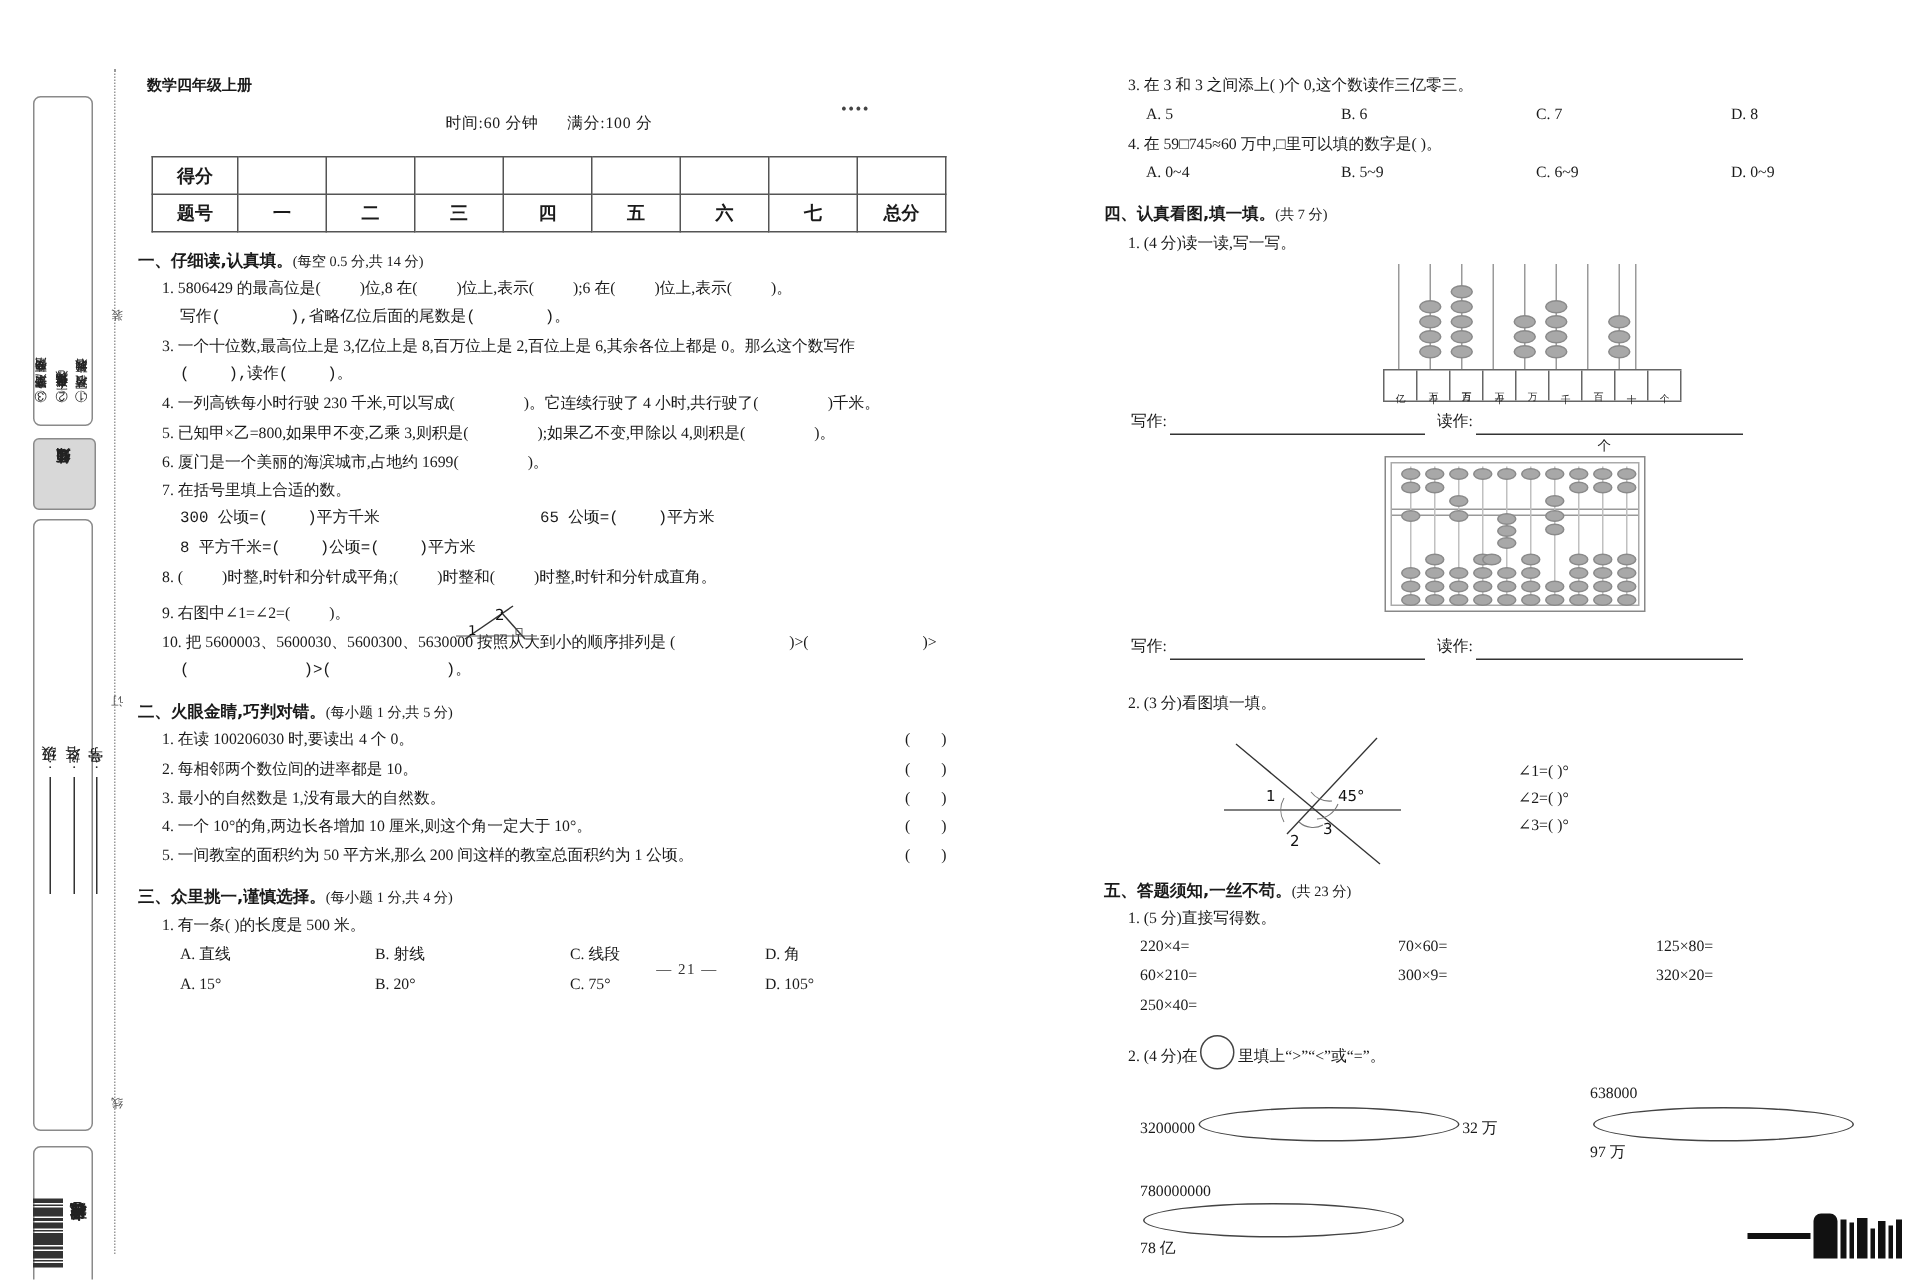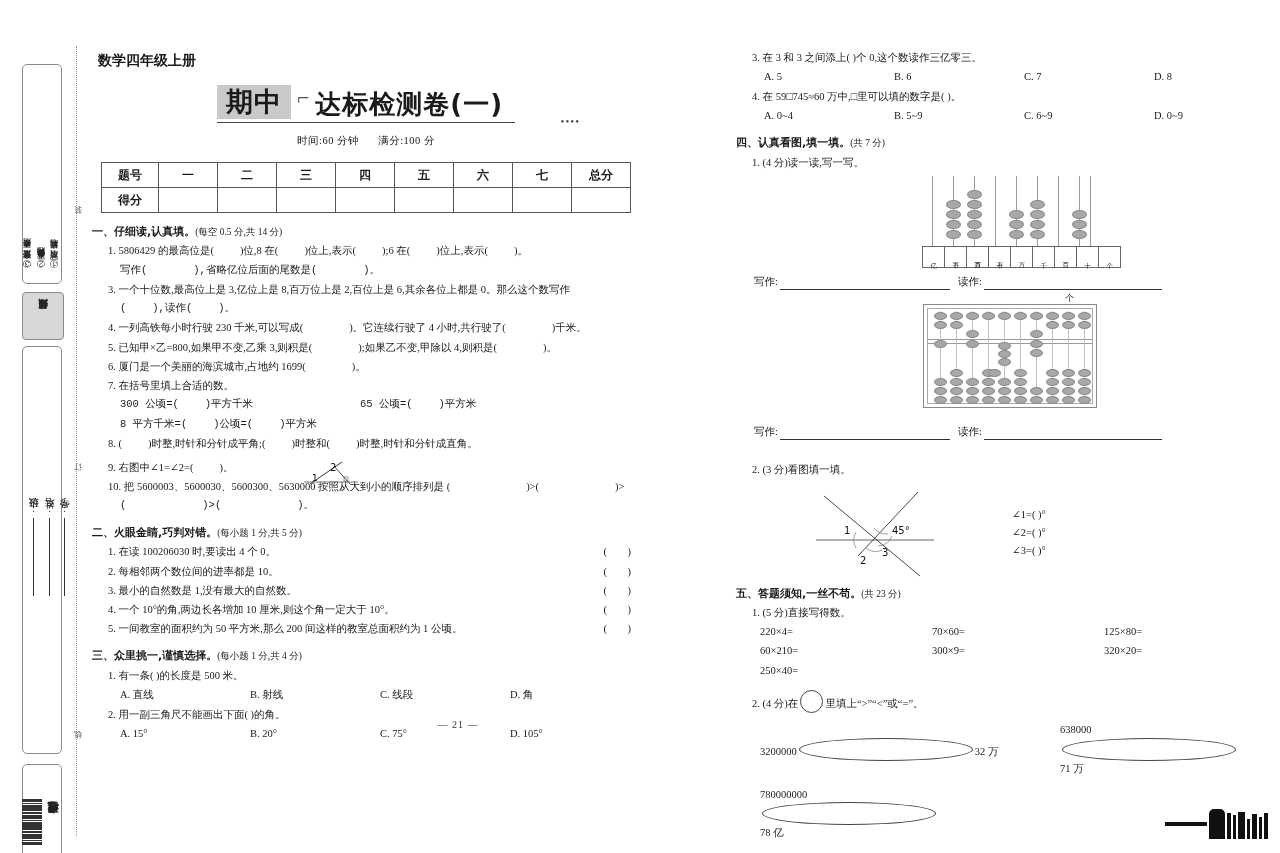--- a/index.html
+++ b/index.html
@@ -123,21 +123,21 @@
     top: 50px;
     width: 548px;
     font-size: 10.5px;
     line-height: 1.5;
   }
   #col-left  { left: 92px; }
   #col-right { left: 736px; }
 
   
   #subject {
-    font-size: 14px; font-weight: bold;
+    font-size: 10px; font-weight: bold;
     margin: 0 0 6px 6px;
     font-family: "DejaVu Sans", sans-serif;
   }
   #title-wrap {
     text-align: center;
     position: relative;
     margin: 10px 0 0 0;
   }
   #title-row {
     display: inline-flex; align-items: flex-end;
@@ -381,56 +381,51 @@
           <i style="height:3px"></i>
       </div>
     </div>
   </div>
 
   <div class="col" id="col-left">
 
     <div id="subject">数学四年级上册</div>
 
     <div id="title-wrap">
-      <div id="title-row">
-        <span id="exam-phase">期中</span>
-        <span id="title-dash">⌐</span>
-        <span id="exam-title">达标检测卷(一)</span>
-      </div>
       <div id="title-dots">••••</div>
     </div>
 
     <div id="exam-meta">
       <span>时间:60 分钟</span>
       <span>满分:100 分</span>
     </div>
 
     <table id="score-table">
       <tbody>
           <tr>
+        <td class="hdr">得分</td>
+        <td></td>
+        <td></td>
+        <td></td>
+        <td></td>
+        <td></td>
+        <td></td>
+        <td></td>
+        <td></td>
+      </tr>
+      <tr>
         <td class="hdr">题号</td>
         <td>一</td>
         <td>二</td>
         <td>三</td>
         <td>四</td>
         <td>五</td>
         <td>六</td>
         <td>七</td>
         <td>总分</td>
-      </tr>
-      <tr>
-        <td class="hdr">得分</td>
-        <td></td>
-        <td></td>
-        <td></td>
-        <td></td>
-        <td></td>
-        <td></td>
-        <td></td>
-        <td></td>
       </tr>
     </tbody>
       </table>
 
     <div class="sec-head">
       <span>一、</span><span>仔细读,认真填。</span><span class="pts">(每空 0.5 分,共 14 分)</span>
     </div>
 
     <div class="q">
       <span>1.</span>
@@ -540,24 +535,20 @@
       <span>1.</span>
       <span>有一条(    )的长度是 500 米。</span>
     </div>
     <div class="opts">
       <span>A. 直线</span>
       <span>B. 射线</span>
       <span>C. 线段</span>
       <span>D. 角</span>
     </div>
 
-    <div class="q">
-      <span>2.</span>
-      <span>用一副三角尺不能画出下面(    )的角。</span>
-    </div>
     <div class="opts">
       <span>A. 15°</span>
       <span>B. 20°</span>
       <span>C. 75°</span>
       <span>D. 105°</span>
     </div>
 
     <div id="pg-left">— 21 —</div>
   </div>
 
@@ -785,21 +776,21 @@
 
     <div class="q" style="margin-top:11px">
       <span>2. (4 分)在</span><span class="circ"></span><span>里填上“&gt;”“&lt;”或“=”。</span>
     </div>
 
     <div class="calc-grid" style="margin-top:9px;align-items:center">
       <span style="width:300px">
         <span>3200000</span><span class="circ"></span><span>32 万</span>
       </span>
       <span>
-        <span>638000</span><span class="circ"></span><span>71 万</span>
+        <span>638000</span><span class="circ"></span><span>97 万</span>
       </span>
     </div>
     <div class="calc-grid" style="margin-top:10px;align-items:center">
       <span>
         <span>780000000</span><span class="circ"></span><span>78 亿</span>
       </span>
     </div>
 
   </div>
 

